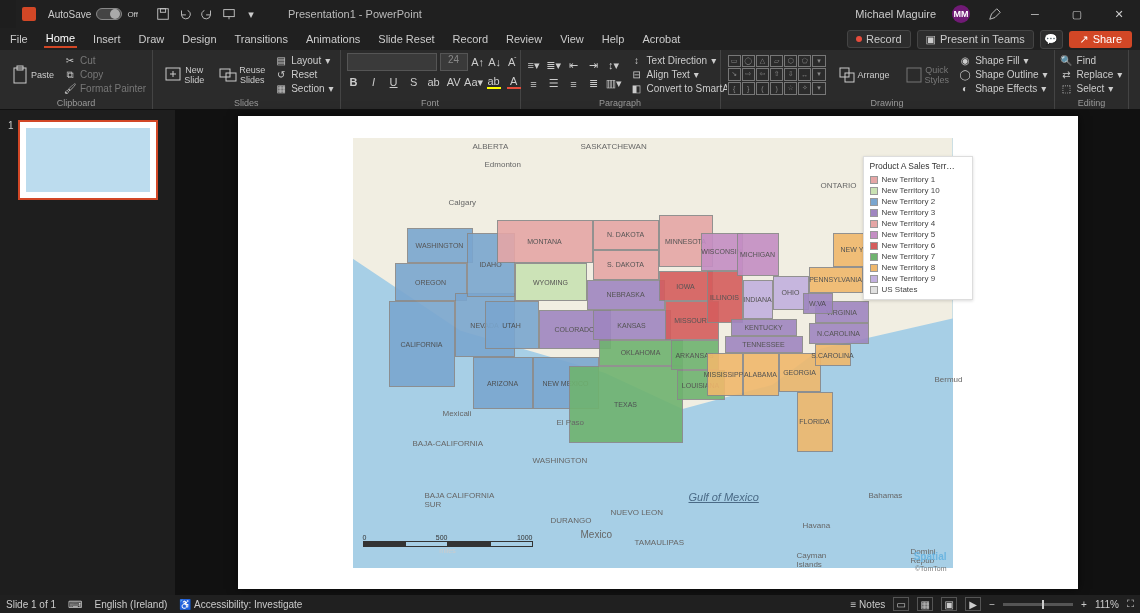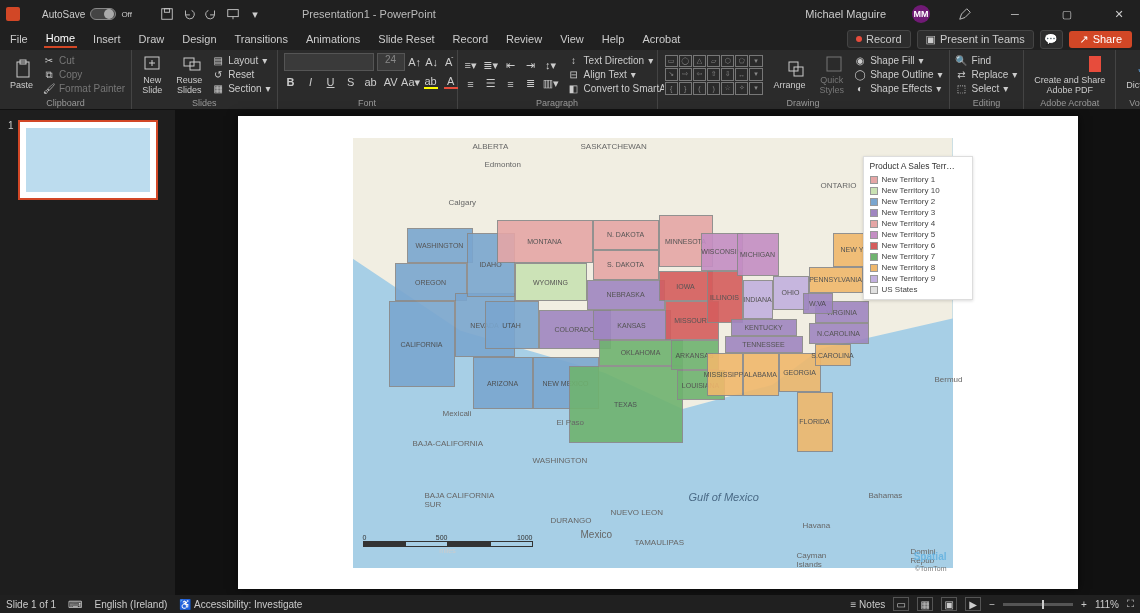--- a/index.html
+++ b/index.html
@@ -1,19 +1,19 @@
 <!DOCTYPE html>
 <html><head>
 <meta charset="utf-8">
 <style>
 * { margin: 0; padding: 0; box-sizing: border-box; font-family: "Segoe UI", sans-serif; user-select: none; }
 body { width: 1140px; height: 613px; background: #1e1e1e; color: #ccc; font-size: 11px; overflow: hidden; }
 
 
-.titlebar { height: 28px; background: #202020; display: flex; align-items: center; padding: 0 6px; gap: 22px; }
+.titlebar { height: 28px; background: #202020; display: flex; align-items: center; padding: 0 6px; gap: 12px; margin-left: 16px; }
 .titlebar .logo { width: 14px; height: 14px; background: #d24726; border-radius: 2px; }
 .autosave { display: flex; align-items: center; gap: 5px; font-size: 10px; }
 .toggle { width: 26px; height: 12px; background: #444; border: 1px solid #888; border-radius: 7px; position: relative; }
 .toggle::after { content: ""; position: absolute; right: 1px; top: 0; width: 10px; height: 10px; background: #aaa; border-radius: 50%; }
 .titlebar .qat { display: flex; gap: 8px; margin-left: 6px; }
 .qat-ico { width: 14px; height: 14px; display:flex; align-items:center; justify-content:center; color:#ccc; }
 .doc-title { margin-left: 18px; font-size: 11px; color: #bbb; }
 .searchbox { margin-left: 150px; width: 280px; height: 20px; background: #2d2d2d; border-radius: 3px; display: flex; align-items: center; padding: 0 8px; gap: 6px; color: #888; font-size: 11px; }
 .searchbox svg { width: 12px; height: 12px; }
 .titlebar .spacer { flex: 1; }
@@ -28,21 +28,21 @@
 .menubar .right { margin-left: auto; display: flex; gap: 6px; align-items: center; }
 .rec { background: #2d2d2d; border: 1px solid #444; padding: 2px 8px; border-radius: 3px; display:flex; align-items:center; gap:4px; }
 .rec .dot { width:6px; height:6px; background:#e74c3c; border-radius:50%; }
 .share { background: #d24726; color: #fff; padding: 2px 10px; border-radius: 3px; display:flex; align-items:center; gap:4px; }
 
 
 .ribbon { height: 60px; background: #2b2b2b; display: flex; align-items: stretch; border-bottom: 1px solid #111; }
 .group { border-right: 1px solid #444; padding: 3px 6px 1px 6px; display: flex; flex-direction: column; justify-content: space-between; }
 .group-label { font-size: 9px; color: #999; text-align: center; padding-top: 2px; }
 .group-body { flex: 1; display: flex; align-items: center; gap: 6px; }
-.big-btn { display: flex; flex-direction: column; align-items: flex-end; justify-content: center; gap: 1px; font-size: 9px; color: #ccc; padding: 0 4px; }
+.big-btn { display: flex; align-items: center; justify-content: center; gap: 1px; font-size: 9px; color: #ccc; padding: 0 4px; }
 .big-btn .ico { width: 20px; height: 20px; display:flex; align-items:center; justify-content:center; }
 .col { display: flex; flex-direction: column; gap: 2px; font-size: 10px; color: #ccc; }
 .col .row { display: flex; align-items: center; gap: 4px; white-space: nowrap; }
 .row .mini-ico { width: 12px; height: 12px; display:flex; align-items:center; justify-content:center; }
 .font-row { display: flex; align-items: center; gap: 3px; }
 .font-select { width: 90px; height: 18px; background: #3a3a3a; border: 1px solid #555; font-size: 10px; color:#888; padding: 0 4px; }
 .size-select { width: 28px; height: 18px; background: #3a3a3a; border: 1px solid #555; font-size: 10px; color:#888; text-align:center; }
 .ico-row { display: flex; gap: 6px; }
 .ico-sm { width: 14px; height: 14px; color: #ccc; font-size: 11px; display:flex; align-items:center; justify-content:center; }
 .shapes-gallery { width: 100px; height: 42px; background: #2b2b2b; display:grid; grid-template-columns: repeat(7,1fr); grid-template-rows: repeat(3,1fr); gap:1px; padding:1px;}
@@ -58,21 +58,21 @@
 
 .slide-area { flex: 1; background: #111; display: flex; align-items: center; justify-content: center; padding: 8px 35px; }
 .slide { width: 840px; height: 473px; background: #fff; box-shadow: 0 0 10px rgba(0,0,0,.6); position: relative; }
 .map { position:absolute; left: 115px; top: 22px; width: 600px; height: 430px; }
 
 
 .ocean { position:absolute; inset:0; background:#a7cfe6; }
 .land  { position:absolute; left:0; top:0; right:0; height:70%; background:#f1eee2; clip-path: polygon(0 0,100% 0,100% 60%,78% 70%,70% 82%,55% 90%,42% 78%,18% 64%,0 40%);} 
 .state { position:absolute; border:1px solid #888; opacity:.9; font-size:7px; color:#444; display:flex; align-items:center; justify-content:center;}
 .lbl { position:absolute; font-size:8px; color:#666; white-space:nowrap; }
-.lbl.water { color:#4a6a86; font-style:italic; }
+.lbl.water { color:#4a6a86; font-style:italic;text-decoration:underline; }
 .scale { position:absolute; left:10px; bottom:14px; width:170px; }
 .scale-bar { height:6px; display:flex; }
 .scale-bar div { flex:1; border:1px solid #333;}
 .scale-bar div:nth-child(odd){ background:#333;}
 .scale-lbls { display:flex; justify-content:space-between; font-size:7px; color:#333;}
 .brand { position:absolute; right:6px; bottom:6px; font-size:10px; font-weight:bold; color:#6cb5e0; }
 .tomtom { position:absolute; right:6px; bottom:-4px; font-size:7px; color:#777;}
 
 
 .legend { position:absolute; right: 105px; top: 40px; width: 110px; background:#fff; border:1px solid #ddd; padding:4px 6px; font-size:8px; box-shadow:0 1px 3px rgba(0,0,0,.15); }

